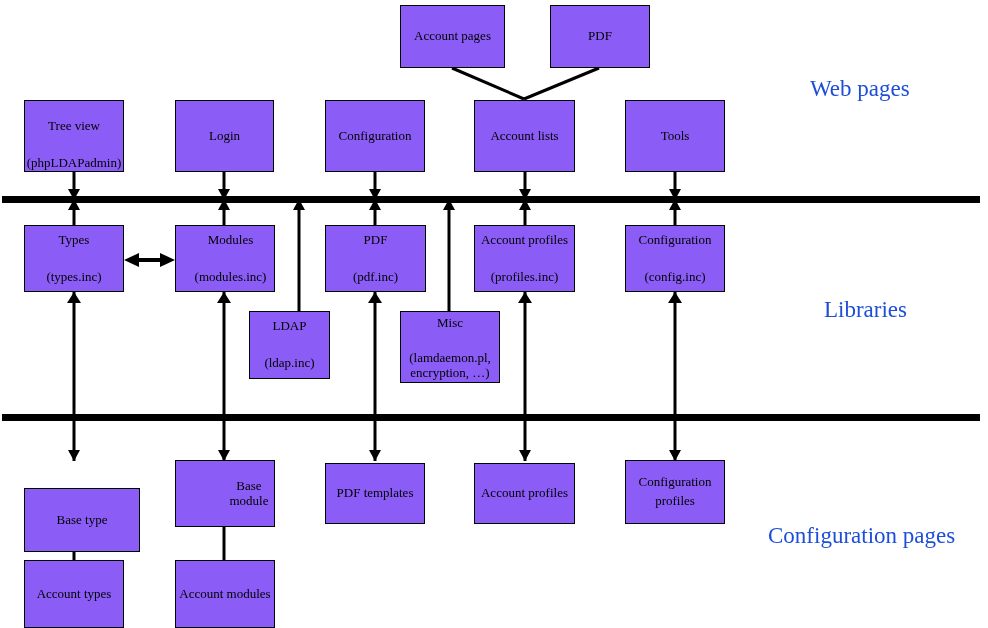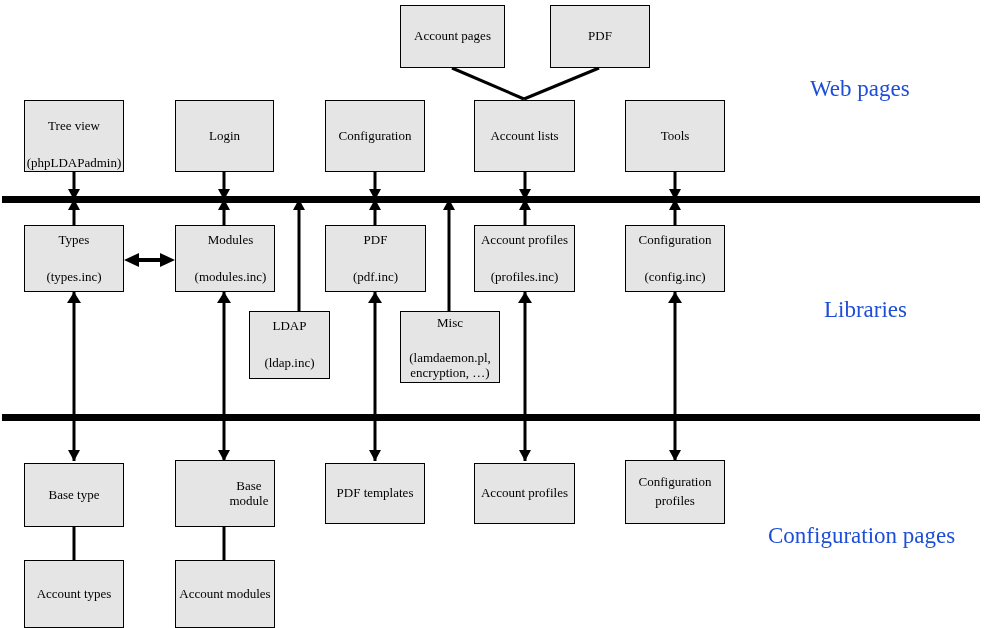--- a/index.html
+++ b/index.html
@@ -20,21 +20,21 @@
     left: 0;
     top: 0;
     width: 988px;
     height: 628px;
     pointer-events: none;
   }
   .node {
     position: absolute;
     box-sizing: border-box;
     border: 1px solid #000000;
-    background: #e5e5e5;
+    background: #8b5cf6;
     display: flex;
     flex-direction: column;
     align-items: center;
     justify-content: center;
     font-family: "Liberation Serif", "DejaVu Serif", serif;
     font-size: 13px;
     color: #000000;
     line-height: 1.15;
     text-align: center;
     z-index: 3;
@@ -205,21 +205,21 @@
 
   <div class="node" style="left:249px; top:311px; width:81px; height:68px;">
     <span class="l1">LDAP</span>
     <span class="l2">(ldap.inc)</span>
   </div>
   <div class="node toplabel" style="left:400px; top:311px; width:100px; height:72px;">
     <span class="l1">Misc</span>
     <span class="l2">(lamdaemon.pl, encryption, …)</span>
   </div>
 
-  <div class="node" style="left:24px; top:463px; width:100px; height:64px;">
+  <div class="node" style="left:24px; top:488px; width:116px; height:64px;">
     <span class="l1">Base type</span>
   </div>
   <div class="node" style="left:175px; top:460px; width:100px; height:67px;padding-left:48px;">
     <span class="l1">Base module</span>
   </div>
   <div class="node" style="left:325px; top:463px; width:100px; height:61px;">
     <span class="l1">PDF templates</span>
   </div>
   <div class="node" style="left:474px; top:463px; width:101px; height:61px;">
     <span class="l1">Account profiles</span>

